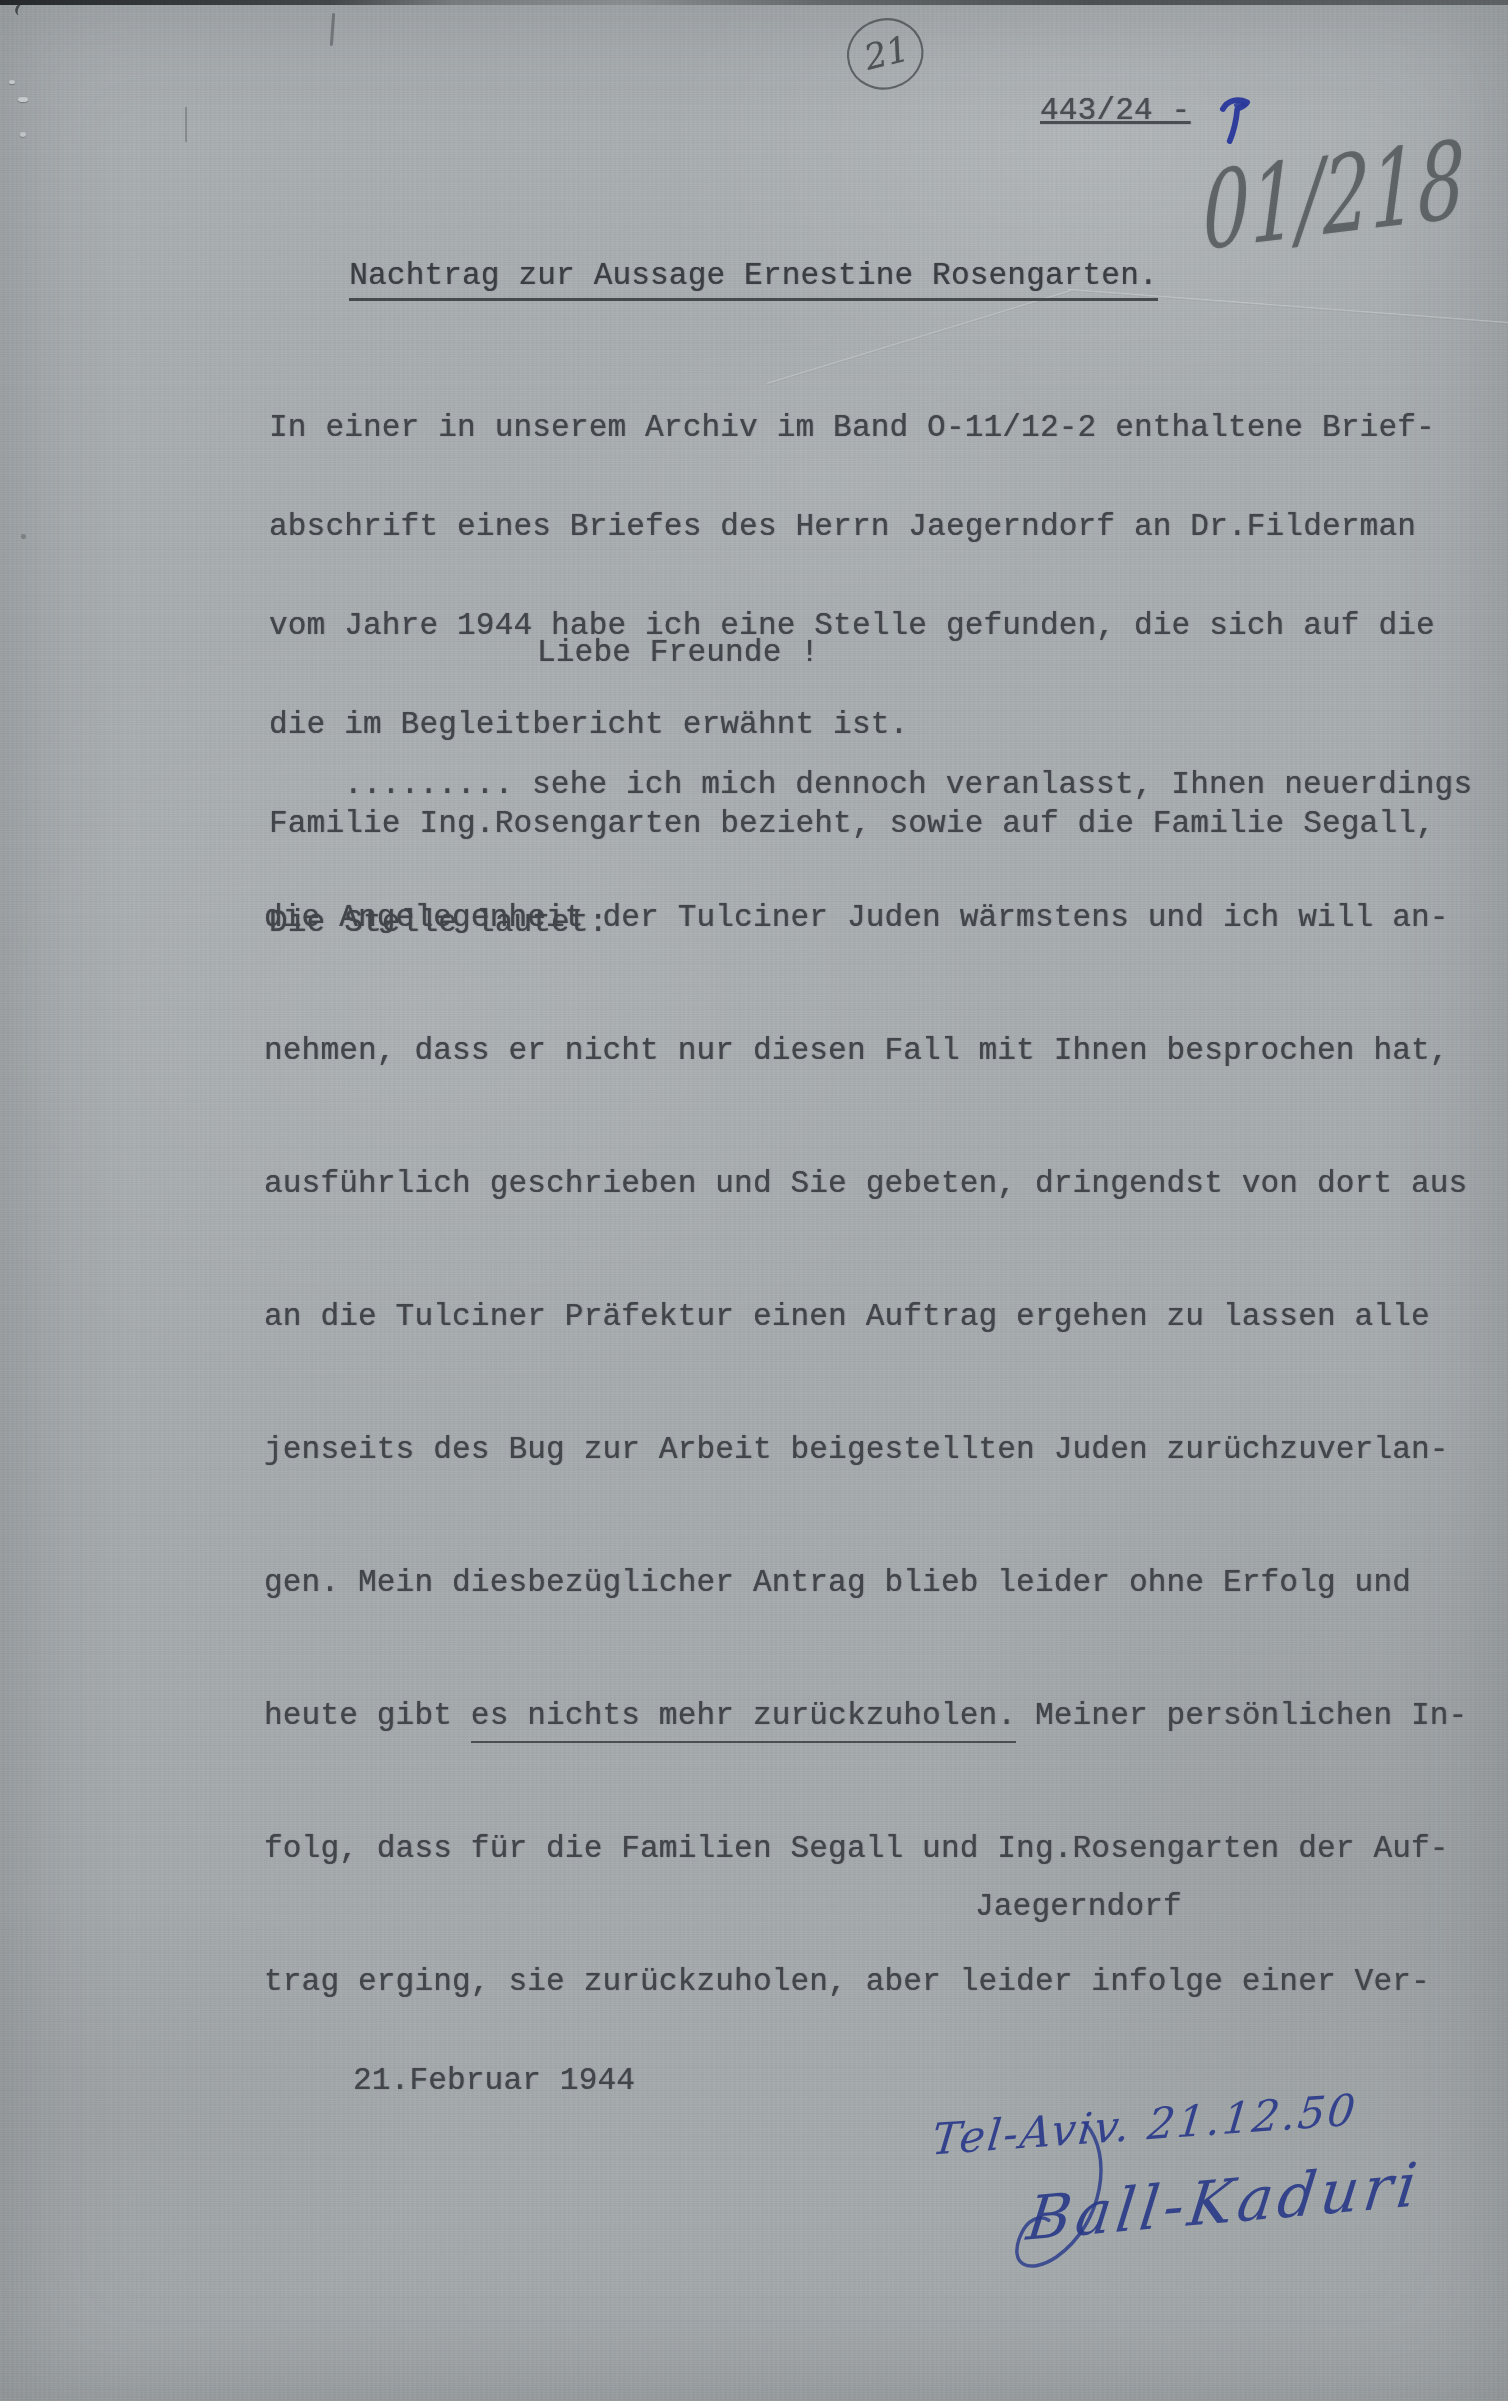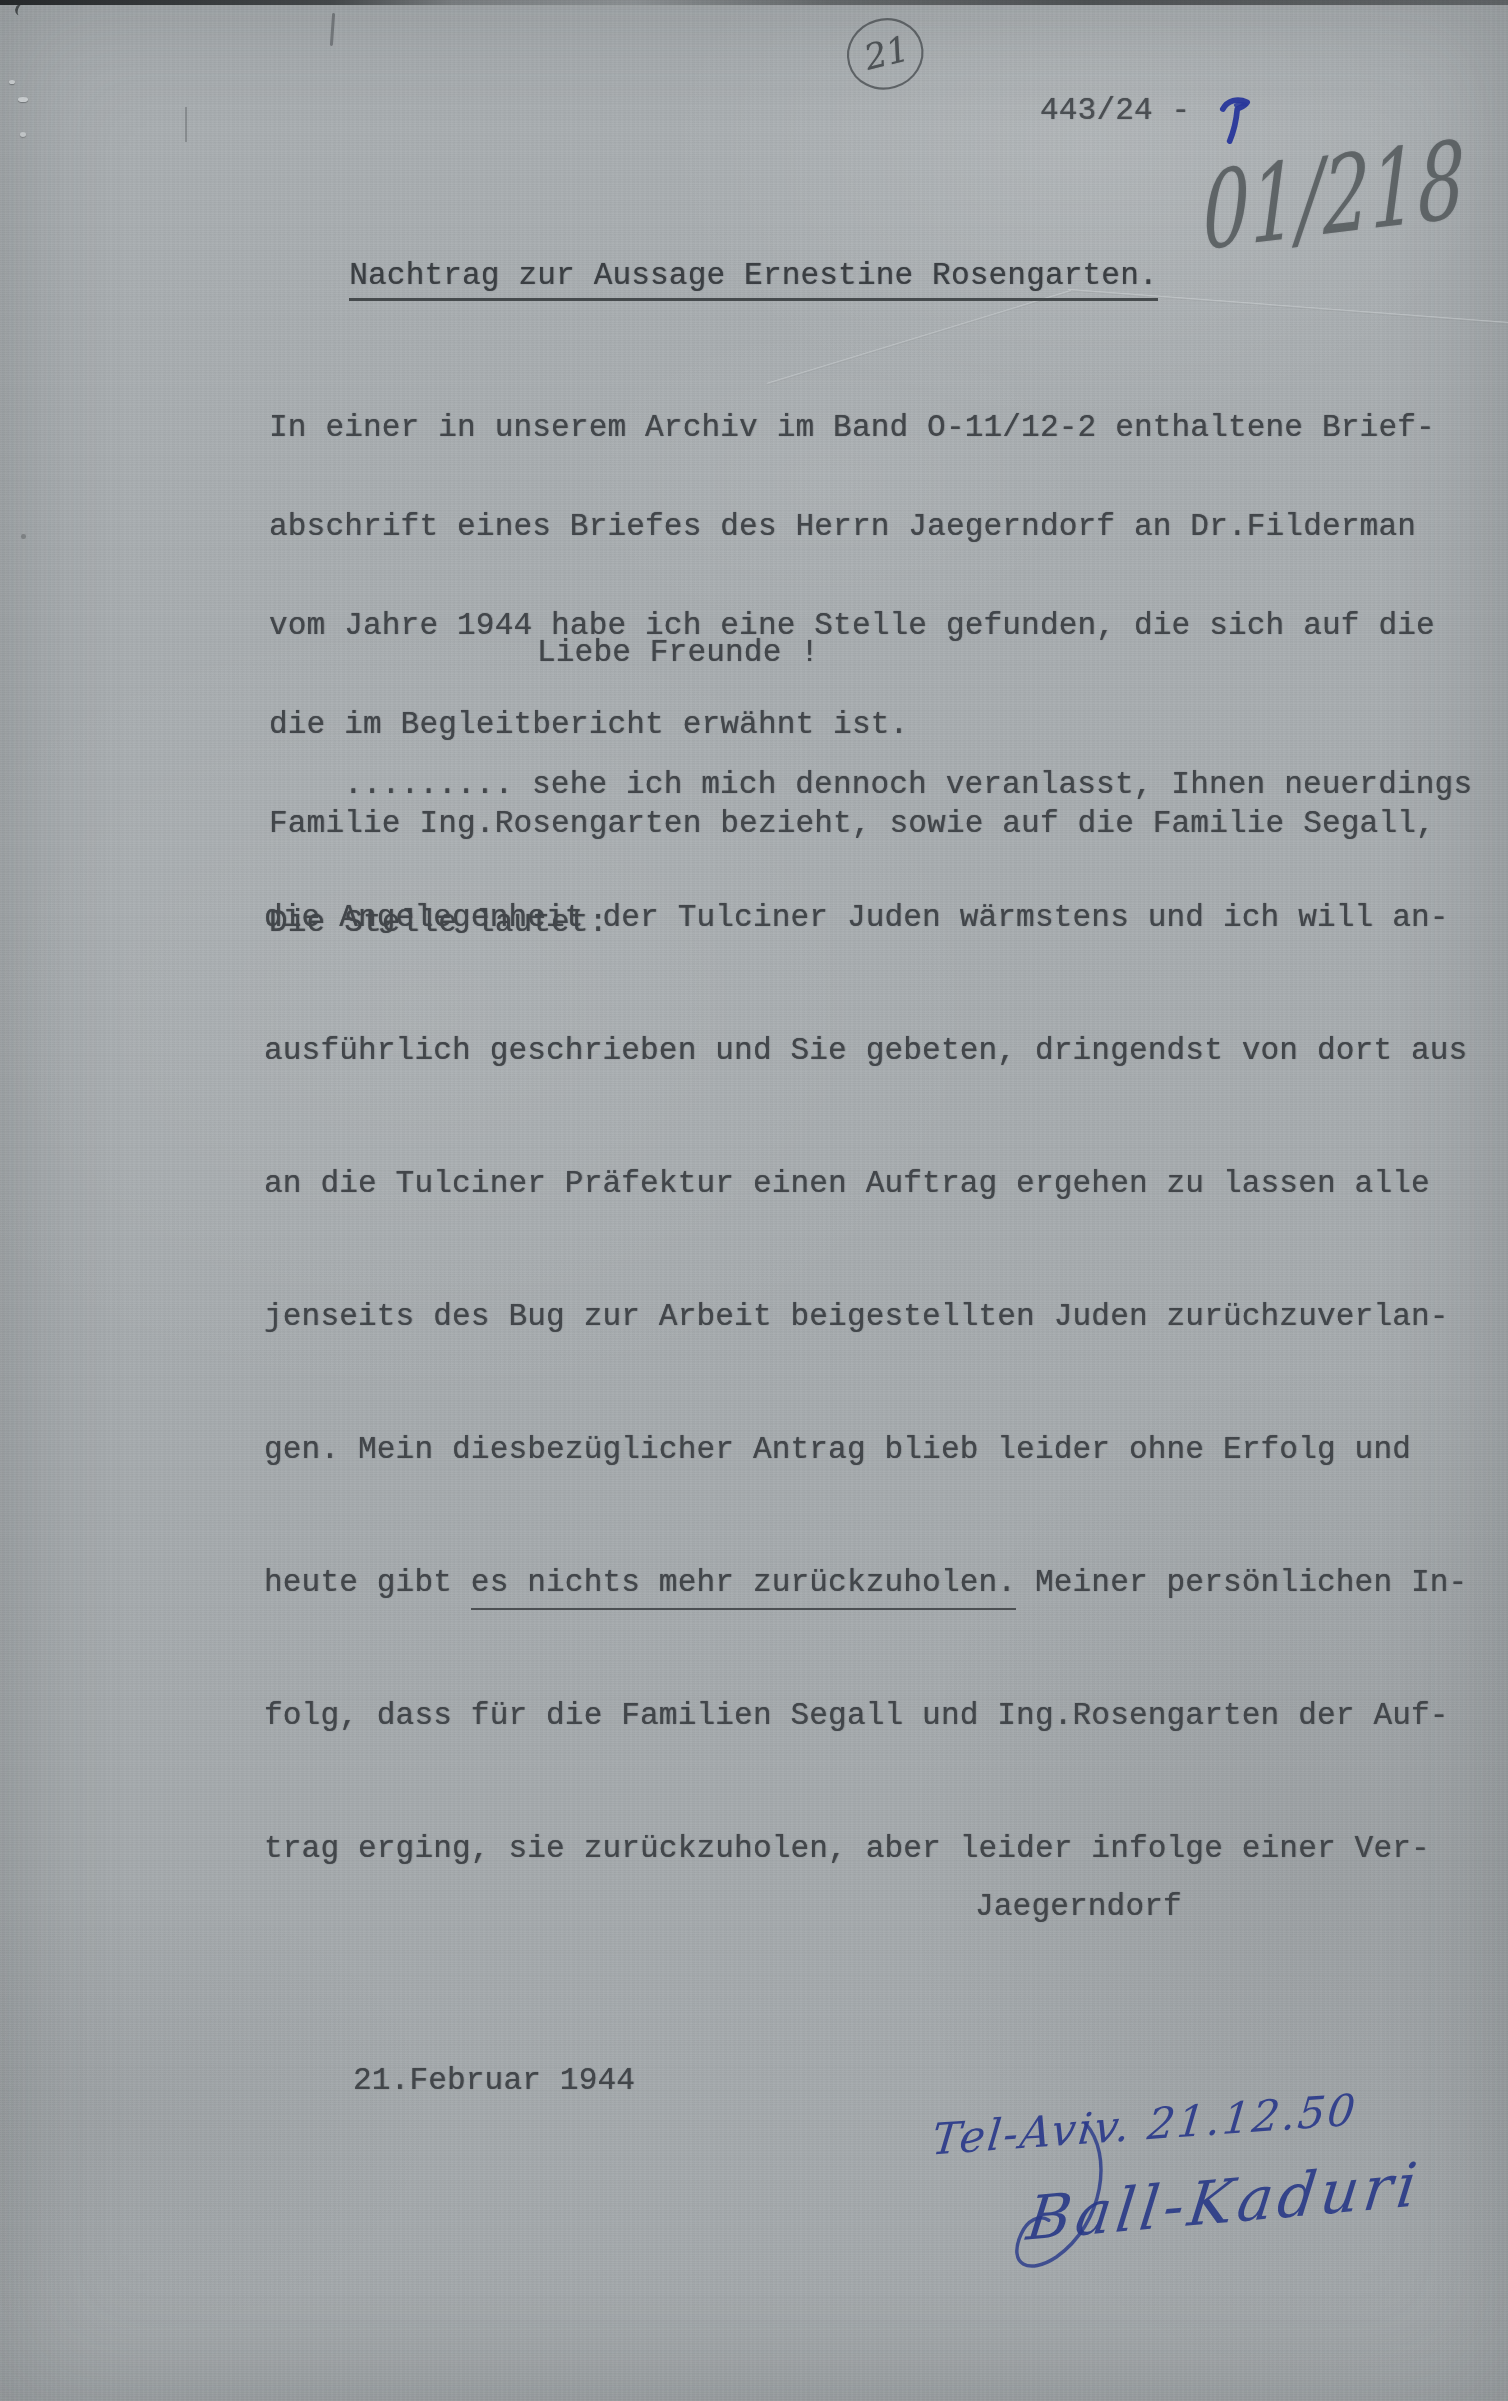--- a/index.html
+++ b/index.html
@@ -46,21 +46,21 @@
   .title {
     top: 223px; left: 274px;
     color: #3b3f43;
   }
   .title .ul {
     display: inline-block;
     border-bottom: 3.1px solid rgba(48,52,55,0.82);
     padding-bottom: 5.4px;
     text-align: center;
   }
-  .refnum { top: 93px; left: 1040px; color: #4a4e52; }
+  .refnum { top: 93px; left: 1040px; color: #4a4e52; text-decoration: underline; }
   .intro { top: 345px; left: 269px; line-height: 33px; }
   .salutation { top: 635px; left: 537px; }
   .quote { top: 683px; left: 264px; }
   .qline { height: 63px; line-height: 63px; white-space: pre; }
   .qline span { white-space: pre; }
   .qline .u {
     border-bottom: 2.3px solid rgba(52,56,60,0.8);
     padding-bottom: 8px;
   }
   .indent1 { padding-left: 80px; }
@@ -183,20 +183,21 @@
     <div>die im Begleitbericht erwähnt ist.</div>
     <div>Familie Ing.Rosengarten bezieht, sowie auf die Familie Segall,</div>
     <div>Die Stelle lautet:</div>
   </div>
 
   <div class="tw salutation">Liebe Freunde !</div>
 
   <div class="tw quote">
     <div class="qline indent1"><span>......... sehe ich mich dennoch veranlasst, Ihnen neuerdings</span><span class="u"></span><span></span></div>
     <div class="qline"><span>die Angelegenheit der Tulciner Juden wärmstens und ich will an-</span><span class="u"></span><span></span></div>
+    <div class="qline"><span>nehmen, dass er nicht nur diesen Fall mit Ihnen besprochen hat,</span><span class="u"></span><span></span></div>
     <div class="qline"><span>ausführlich geschrieben und Sie gebeten, dringendst von dort aus</span><span class="u"></span><span></span></div>
     <div class="qline"><span>an die Tulciner Präfektur einen Auftrag ergehen zu lassen alle</span><span class="u"></span><span></span></div>
     <div class="qline"><span>jenseits des Bug zur Arbeit beigestellten Juden zurüchzuverlan-</span><span class="u"></span><span></span></div>
     <div class="qline"><span>gen. Mein diesbezüglicher Antrag blieb leider ohne Erfolg und</span><span class="u"></span><span></span></div>
     <div class="qline"><span>heute gibt </span><span class="u">es nichts mehr zurückzuholen.</span><span> Meiner persönlichen In-</span></div>
     <div class="qline"><span>folg, dass für die Familien Segall und Ing.Rosengarten der Auf-</span><span class="u"></span><span></span></div>
     <div class="qline"><span>trag erging, sie zurückzuholen, aber leider infolge einer Ver-</span><span class="u"></span><span></span></div>
     
     
   </div>

